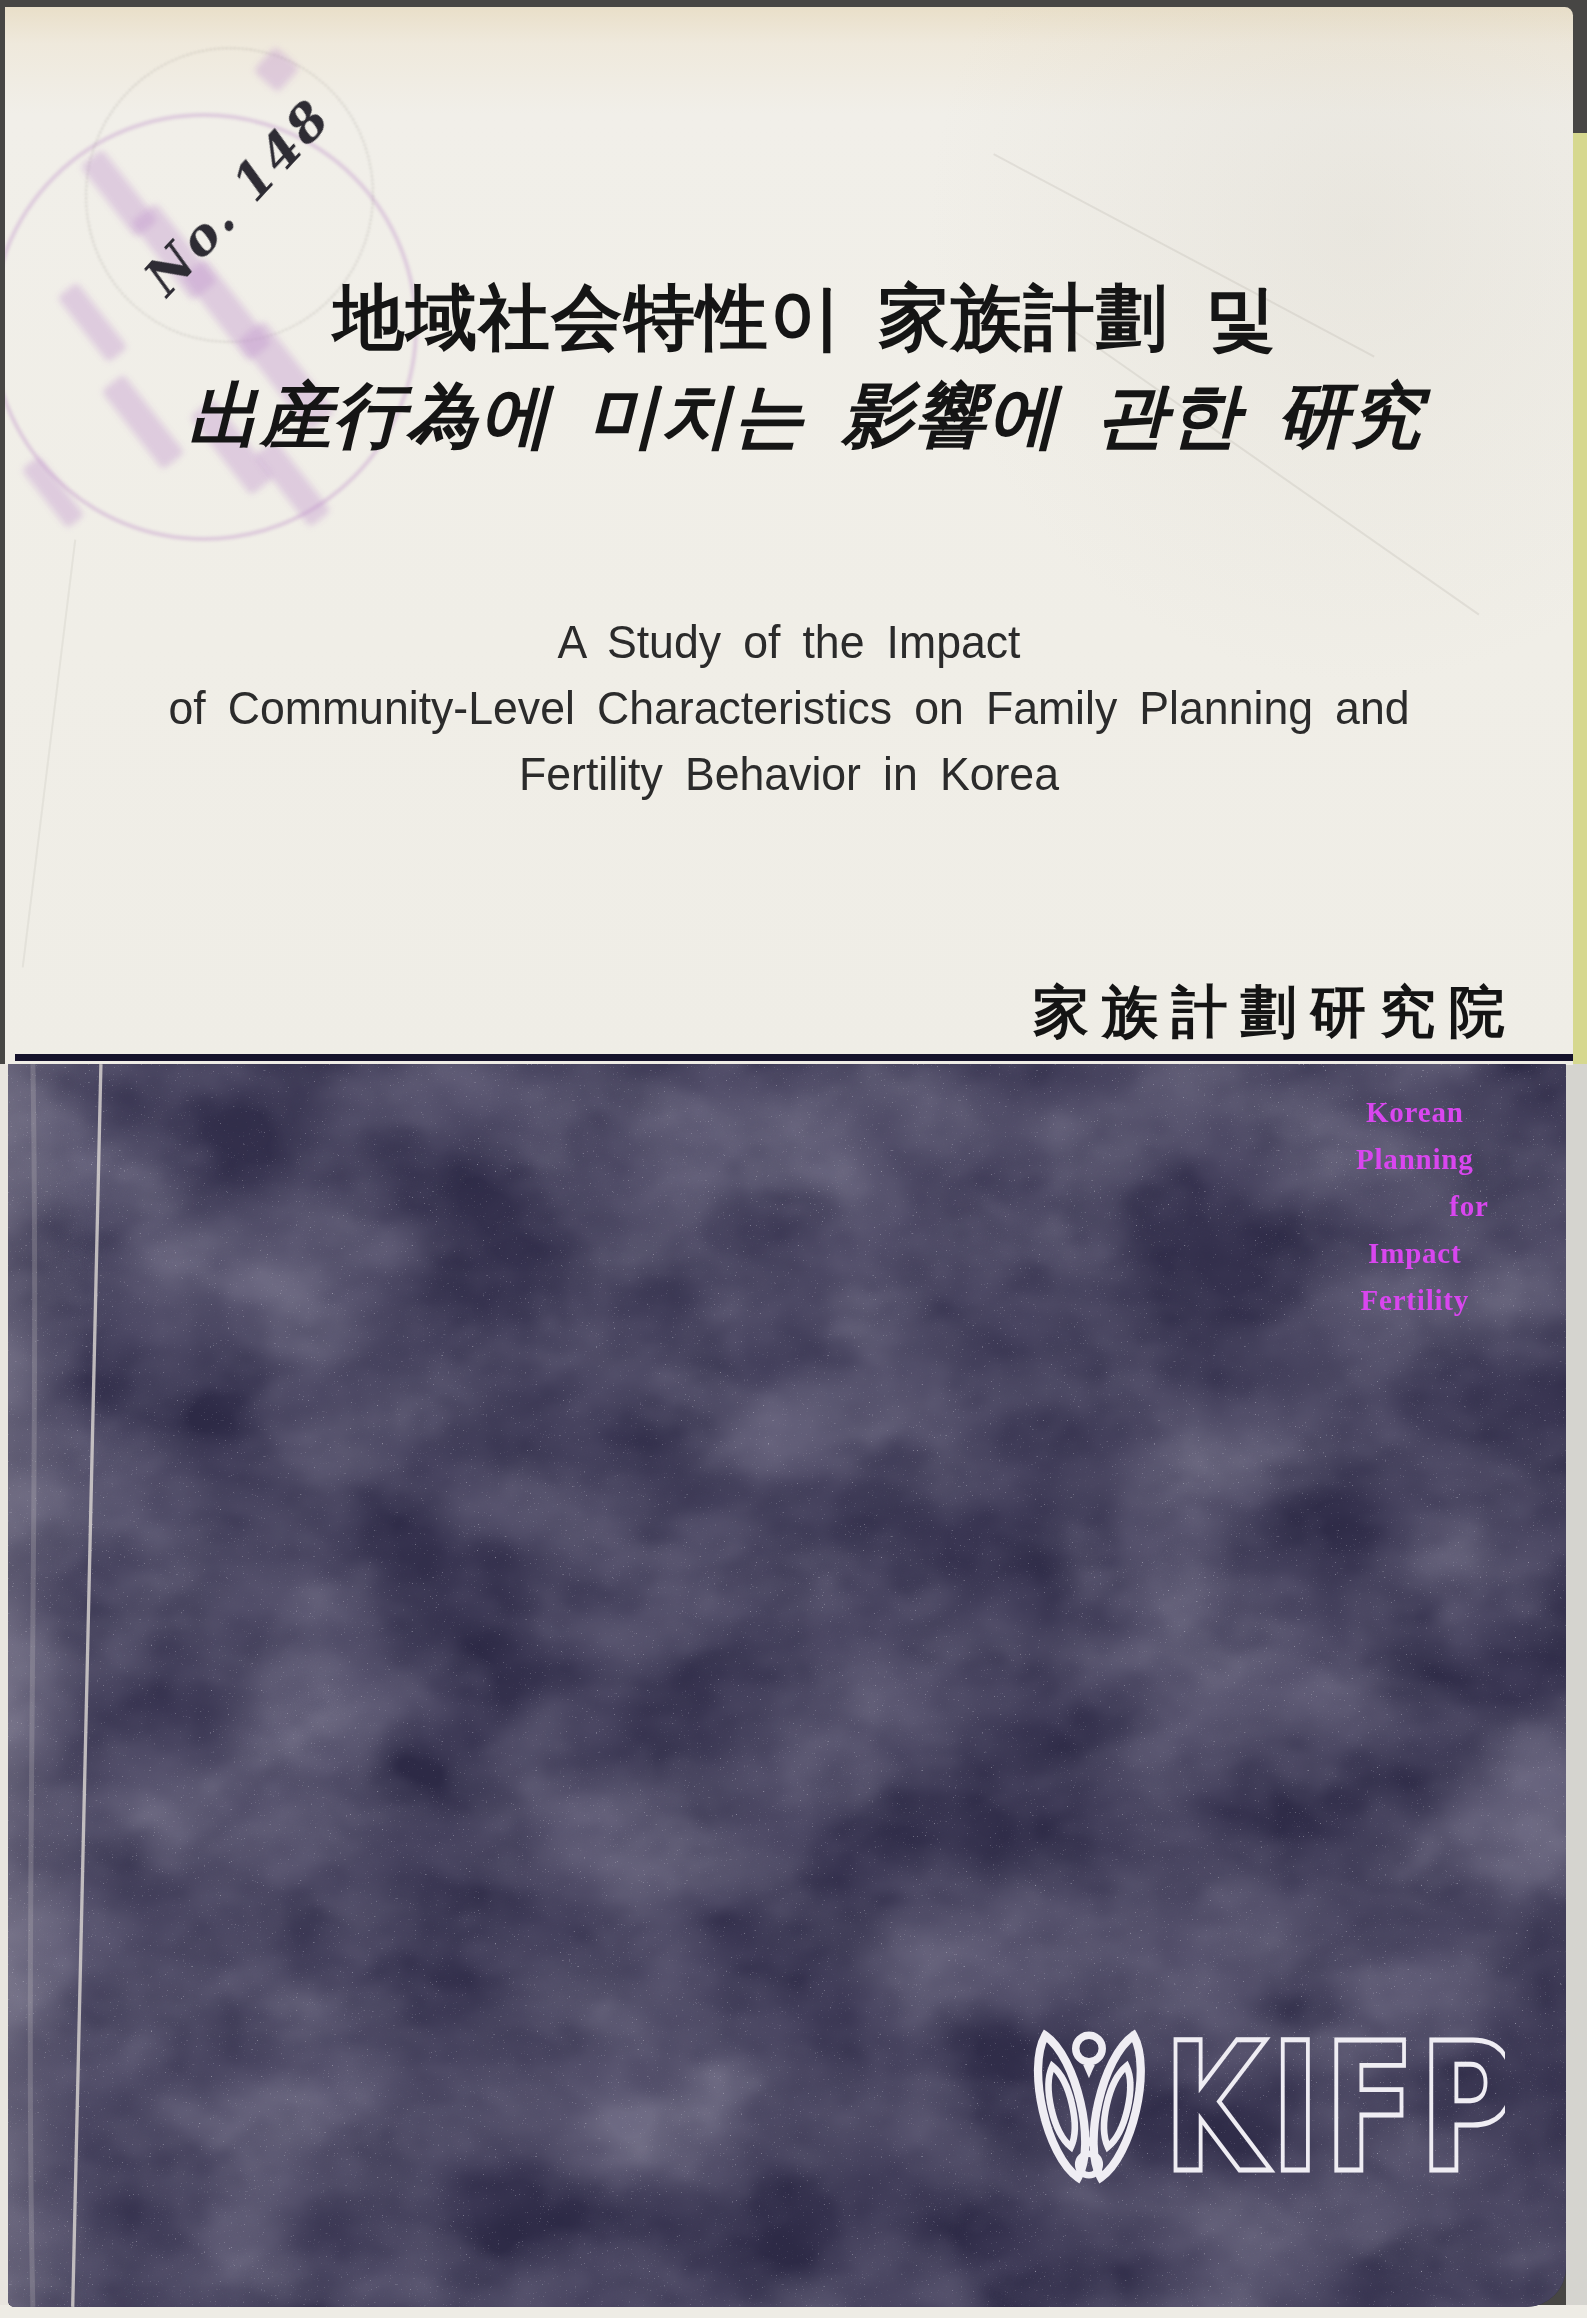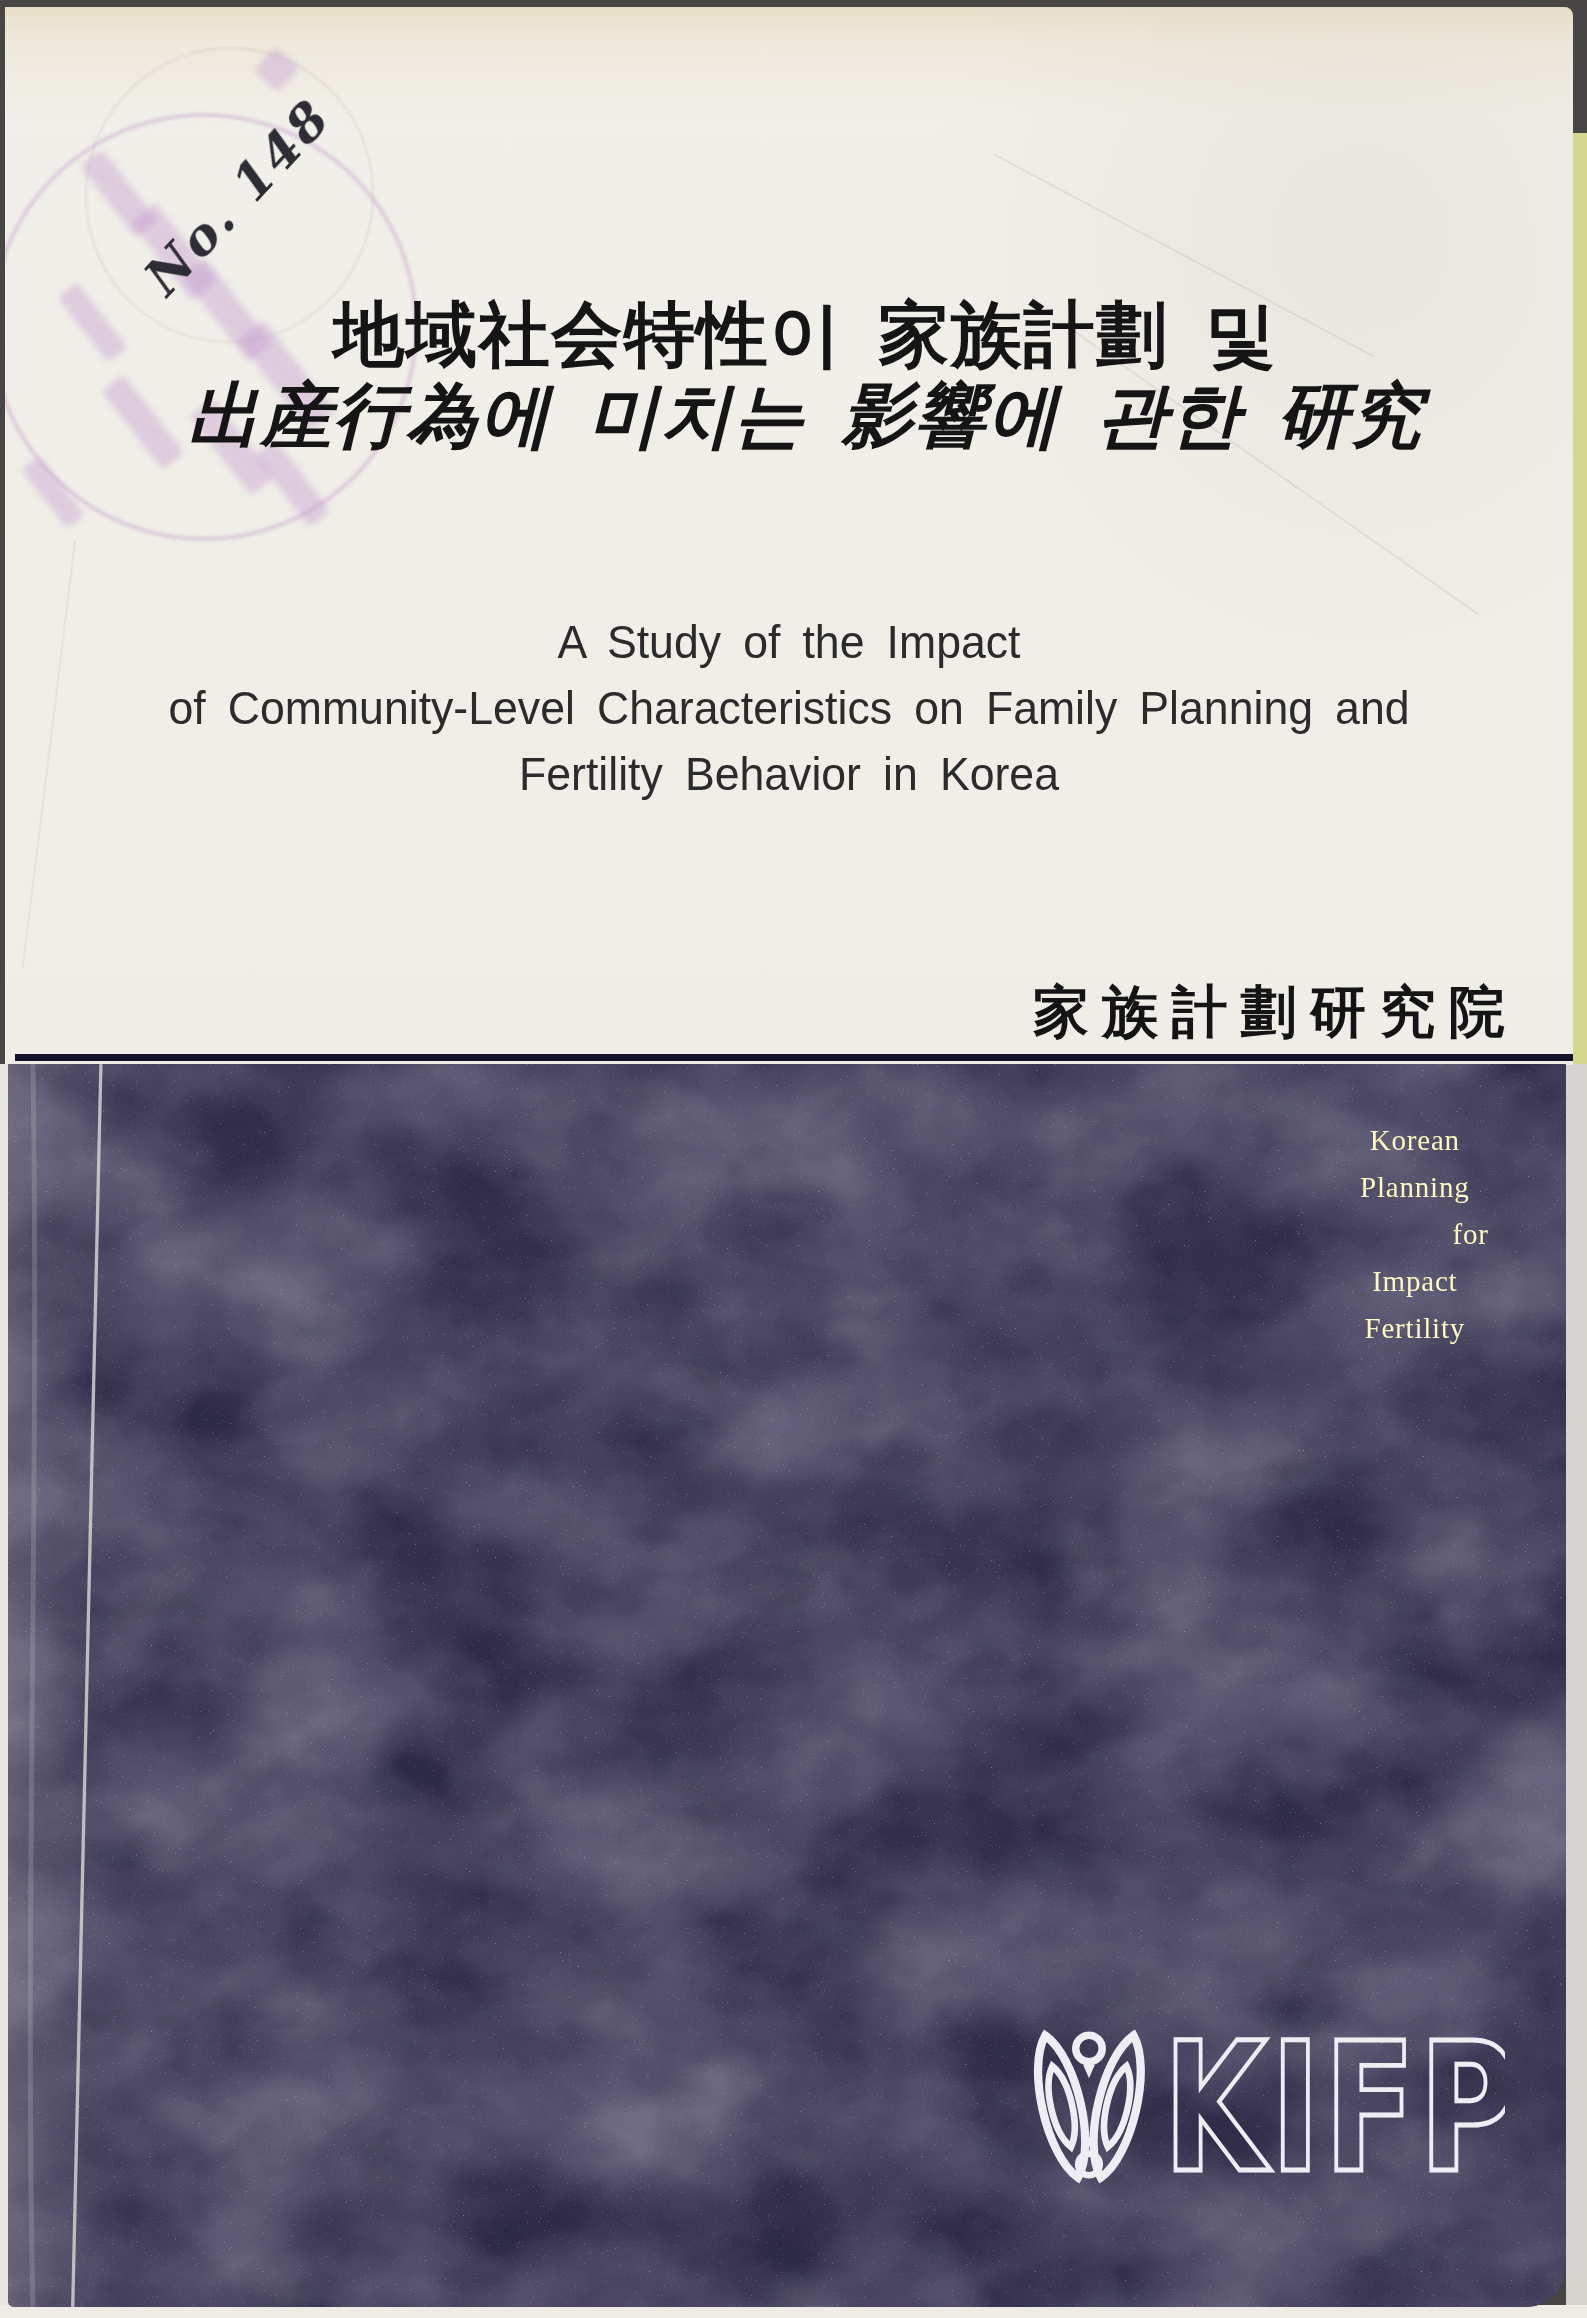--- a/index.html
+++ b/index.html
@@ -29,40 +29,40 @@
   .stamp-ring-gray{position:absolute;left:80px;top:40px;width:285px;height:292px;border-radius:50%;
     border:2.5px dotted rgba(128,122,116,0.30);filter:blur(0.8px);transform:rotate(8deg);}
   .psmudge{position:absolute;background:rgba(193,146,205,0.38);filter:blur(3.3px);transform:rotate(-38deg);border-radius:5px;}
   .handwritten{position:absolute;left:149px;top:249px;font-family:"DejaVu Serif",serif;font-style:italic;
     font-weight:600;font-size:51px;color:#2e2c34;transform:rotate(-47deg);transform-origin:left center;
     filter:blur(0.3px);letter-spacing:3.3px;}
 
   
   .title-ko{position:absolute;left:33px;right:0;text-align:center;color:#151515;font-weight:700;
     font-size:71px;letter-spacing:1.7px;word-spacing:16.6px;white-space:nowrap;}
-  .title-ko.l1{top:264px;margin-top:17px;}
+  .title-ko.l1{top:264px;}
   .title-ko.l2{top:362px;font-style:italic;}
   .title-en{position:absolute;left:0;right:0;top:602px;text-align:center;color:#2b2b2b;
     font-family:"Liberation Sans","DejaVu Sans",sans-serif;font-size:46px;line-height:66px;
     word-spacing:10px;transform:scaleX(0.97);white-space:nowrap;}
   .publisher{position:absolute;right:55px;top:968px;font-size:56px;font-weight:700;color:#141414;
     letter-spacing:13.3px;white-space:nowrap;}
 
   .black-line{position:absolute;left:15px;top:1054px;width:1558px;height:6.6px;background:#15132b;}
 
   
   .navy-cover{position:absolute;left:8.3px;top:1064px;width:1558px;height:1243px;background:#2d2a46;
     border-radius:0 0 40px 6.6px;overflow:hidden;}
   .navy-cover svg.texture{position:absolute;left:0;top:0;}
   .left-wear{position:absolute;left:0;top:0;bottom:0;width:79px;
     background:linear-gradient(90deg,rgba(192,188,198,0.26),rgba(192,188,198,0.10) 55%,transparent);}
 
-  .institute-en{position:absolute;left:1321px;top:25px;width:171px;color:#fef9c3;
-    font-family:"Liberation Serif","DejaVu Serif",serif;font-weight:400;font-size:29px;line-height:47px;
-    letter-spacing:0.8px;margin-top:28px;}
+  .institute-en{position:absolute;left:1321px;top:25px;width:171px;color:#d946ef;
+    font-family:"Liberation Serif","DejaVu Serif",serif;font-weight:700;font-size:29px;line-height:47px;
+    letter-spacing:0.8px;}
   .institute-en span{display:block;text-align:center;}
   .institute-en span.align-right{text-align:right;padding-right:11.6px;}
 
   .kifp-logo{position:absolute;left:1008px;top:958px;}
 </style>
 </head>
 <body>
 
 <div class="page">
 

